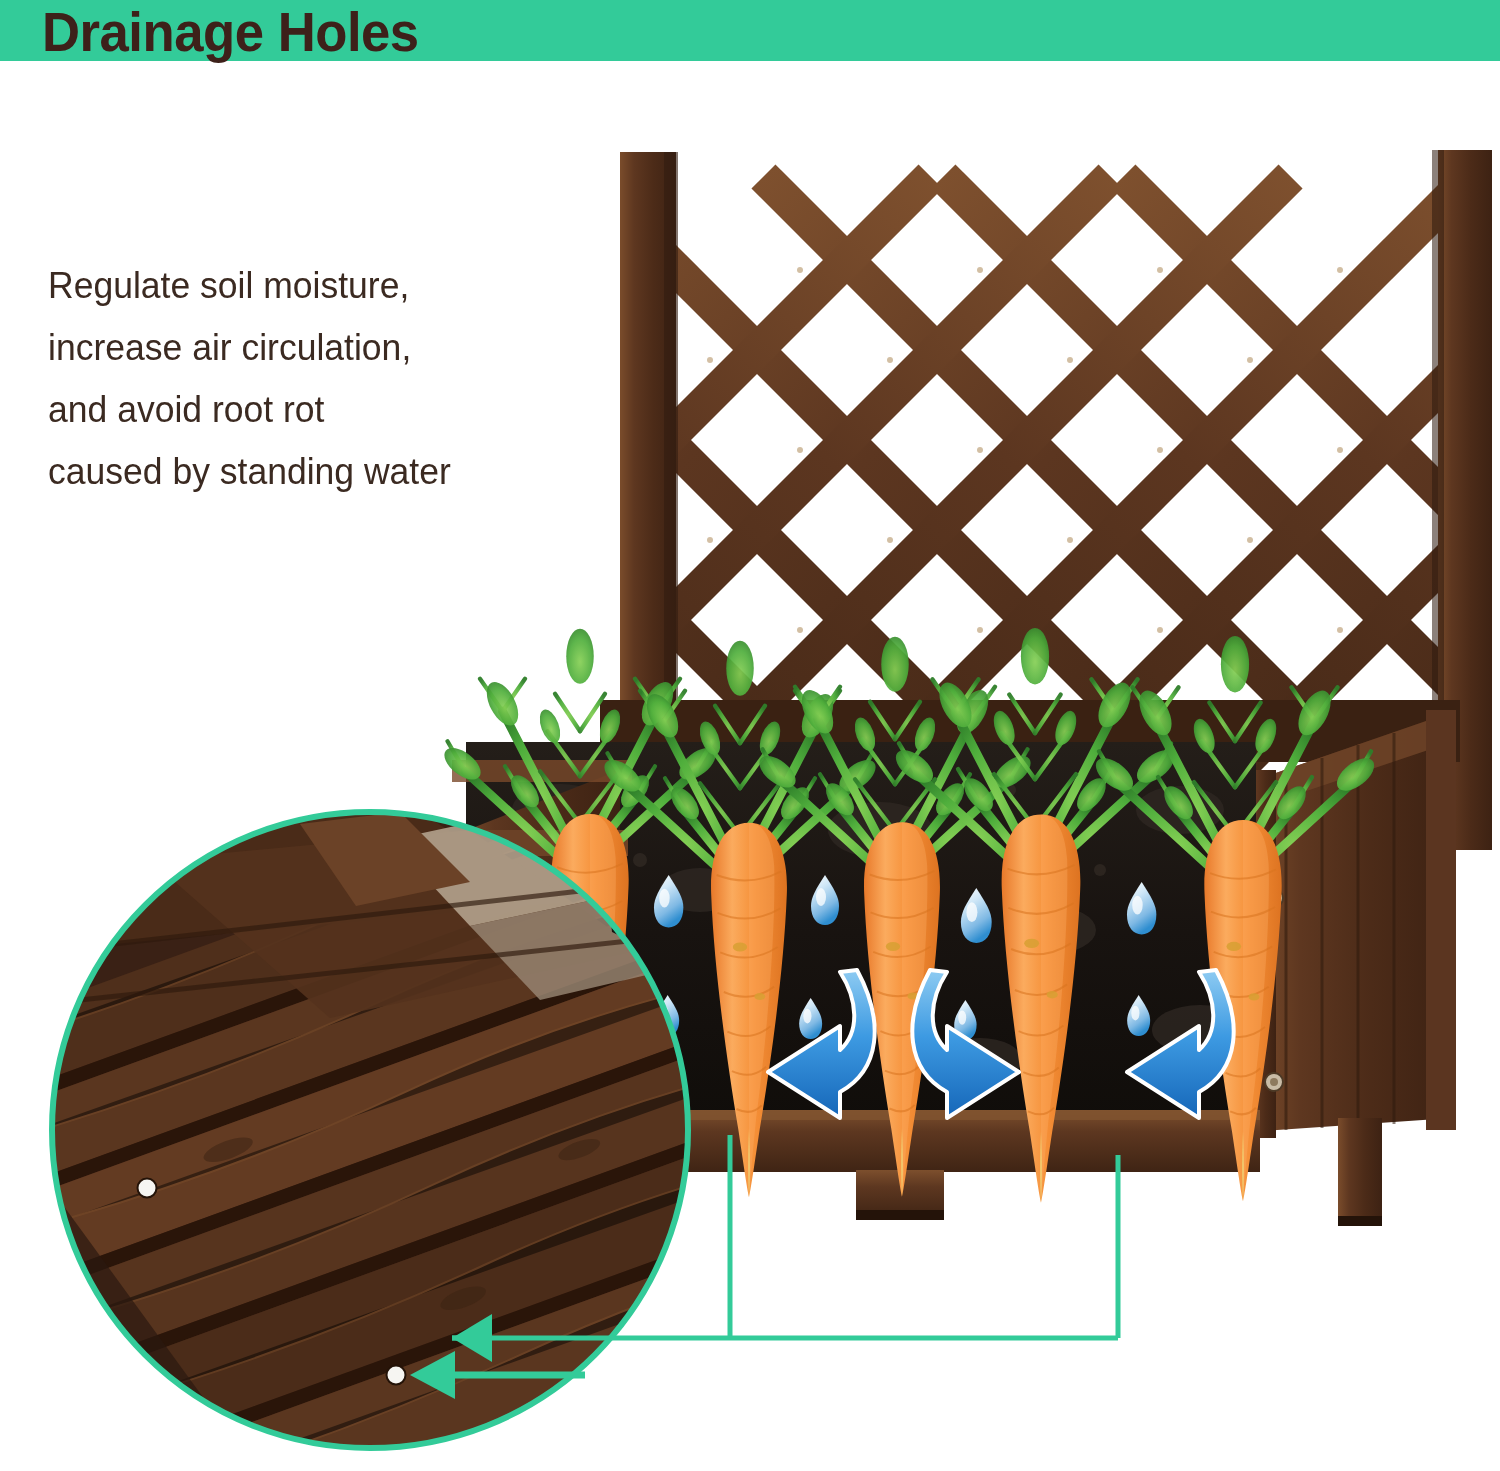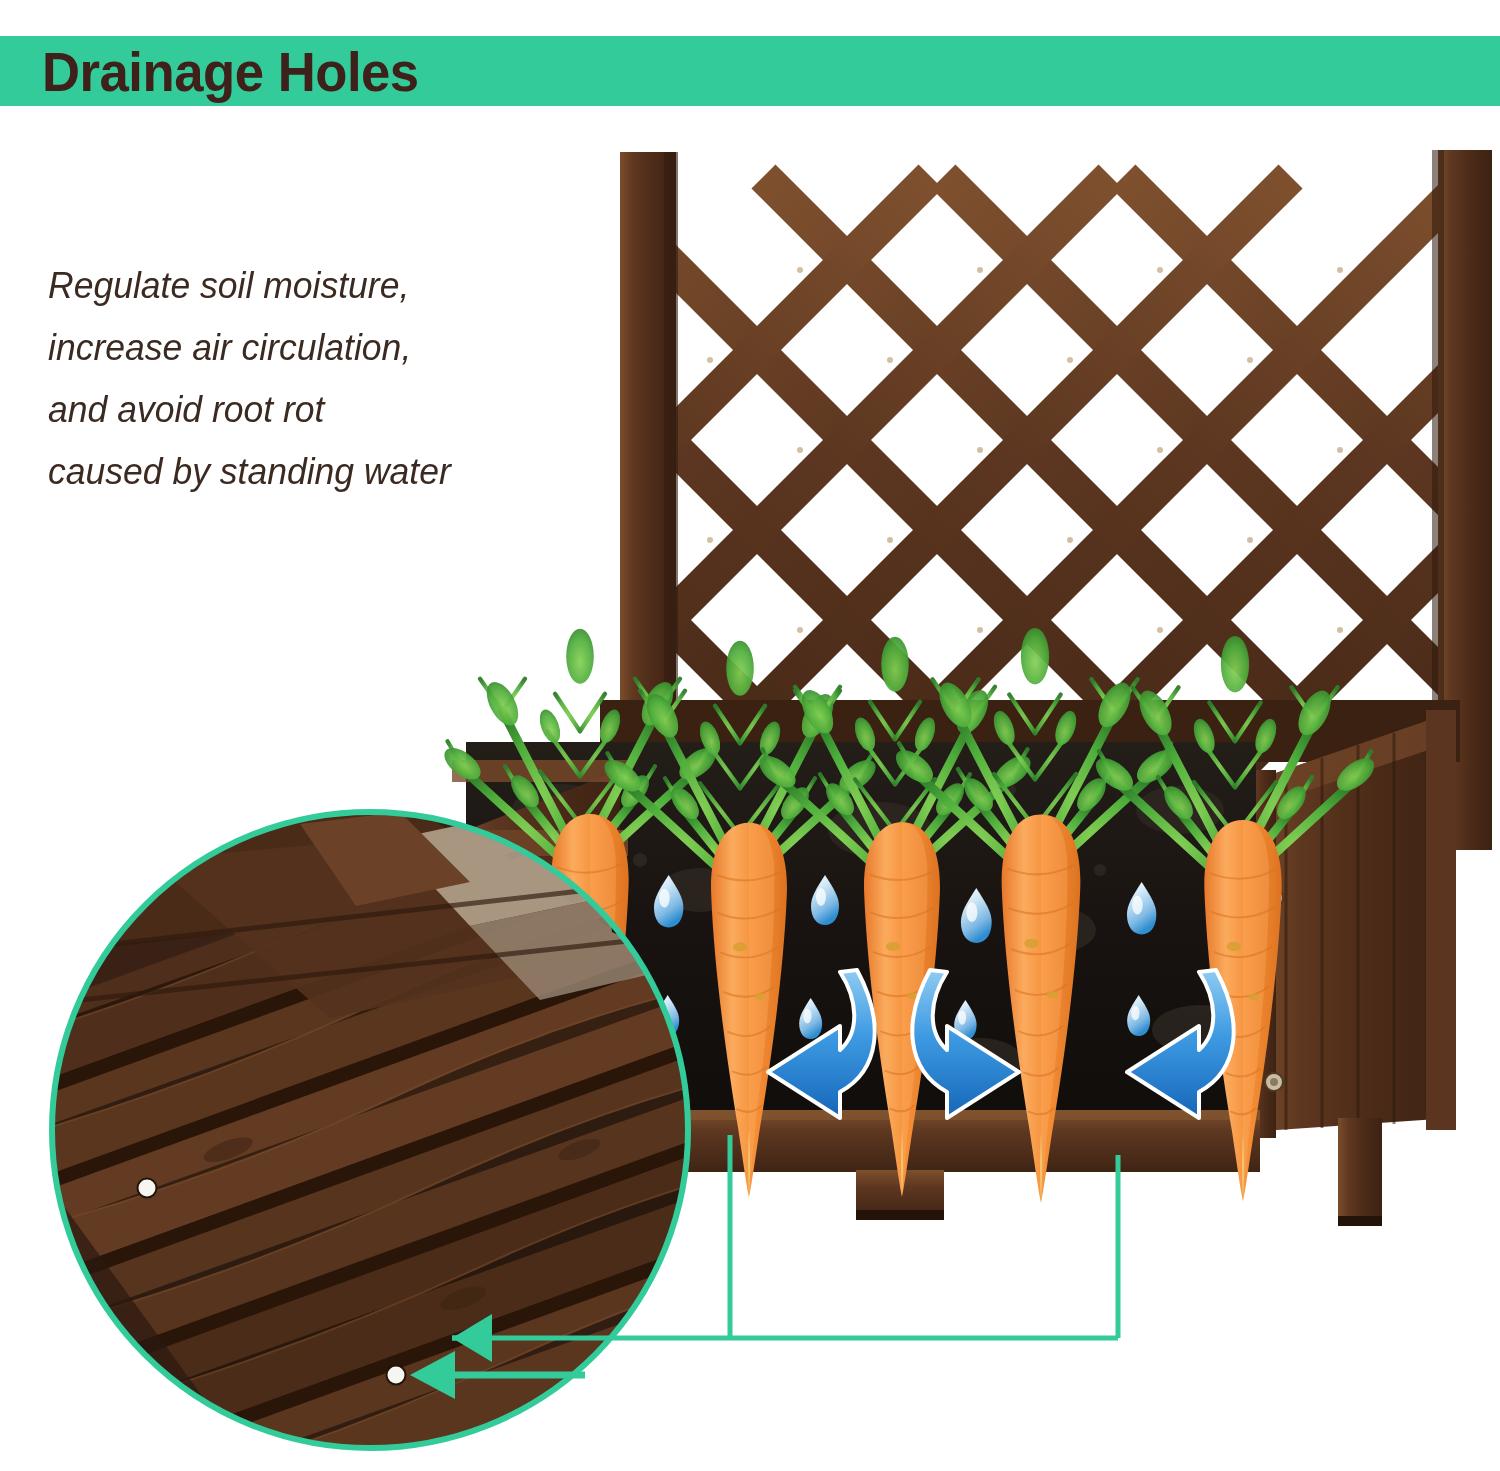--- a/index.html
+++ b/index.html
@@ -16,44 +16,42 @@
     width: 1500px;
     height: 1471px;
     background: #ffffff;
     overflow: hidden;
   }
 
   
   .banner {
     position: absolute;
     left: 0; top: 0;
-    width: 1500px; height: 70px;
+    width: 1500px; height: 61px;
     background: #33cb99;
-    margin-top: 36px;
   }
   .banner-title {
     position: absolute;
     left: 42px; top: 50%;
     transform: translateY(-50%);
     font-family: "Liberation Sans", sans-serif;
     font-weight: bold;
     font-size: 56px;
     letter-spacing: -0.5px;
     color: #3d211a;
     white-space: nowrap;
     transform-origin: left center;
     transform: translateY(-50%) scaleX(0.94);
   }
 
   
   .copy {
     position: absolute;
     left: 48px; top: 255px;
     width: 520px;
-    font-style: italic;
   }
   .copy-line {
     font-family: "Liberation Sans", sans-serif;
     font-size: 37px;
     line-height: 62px;
     color: #3b2a21;
     white-space: nowrap;
     transform-origin: left center;
     transform: scaleX(0.96);
   }

